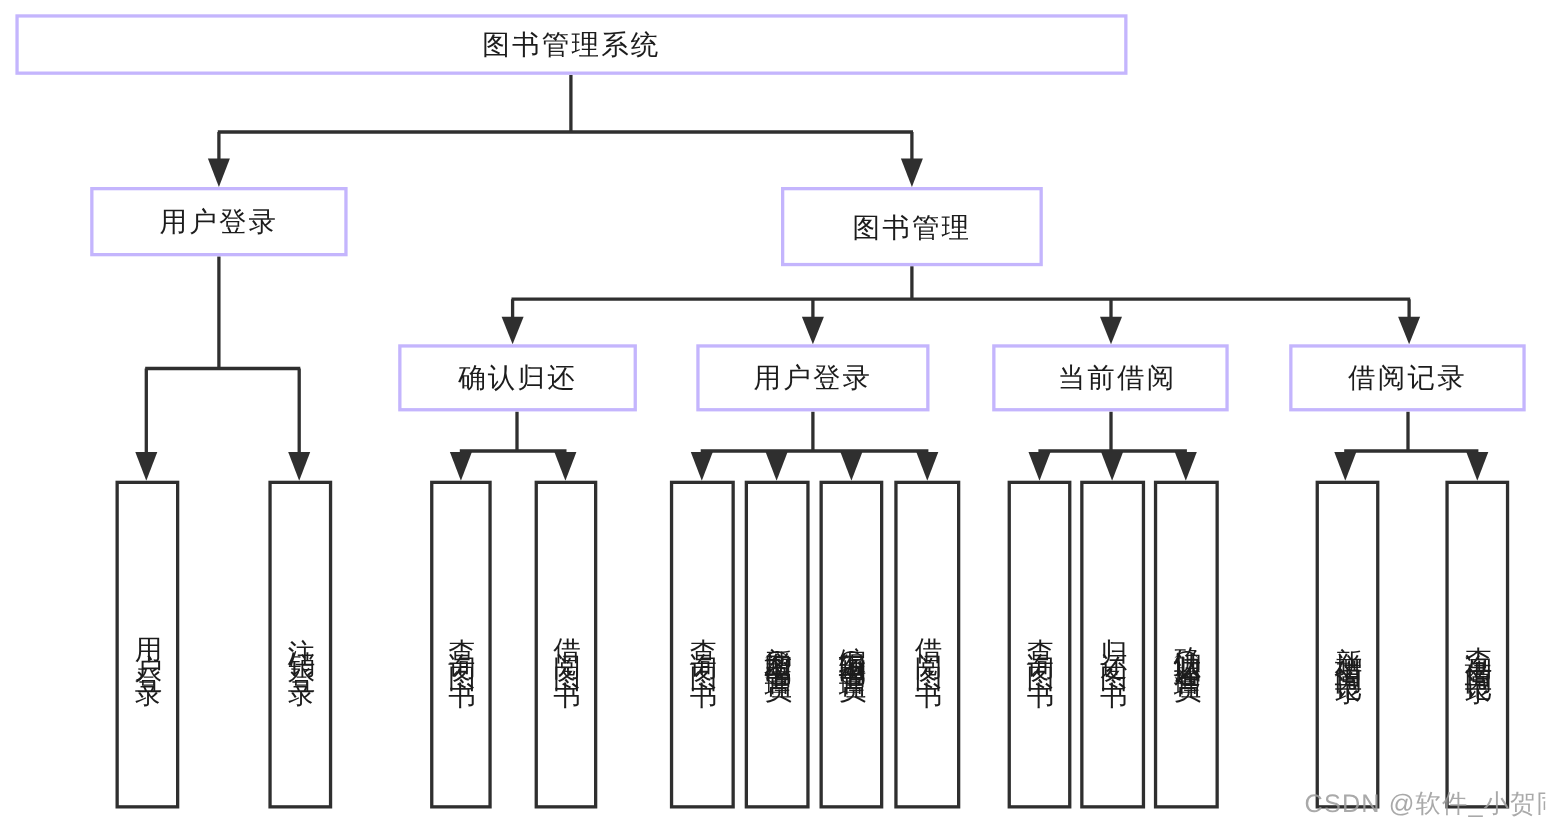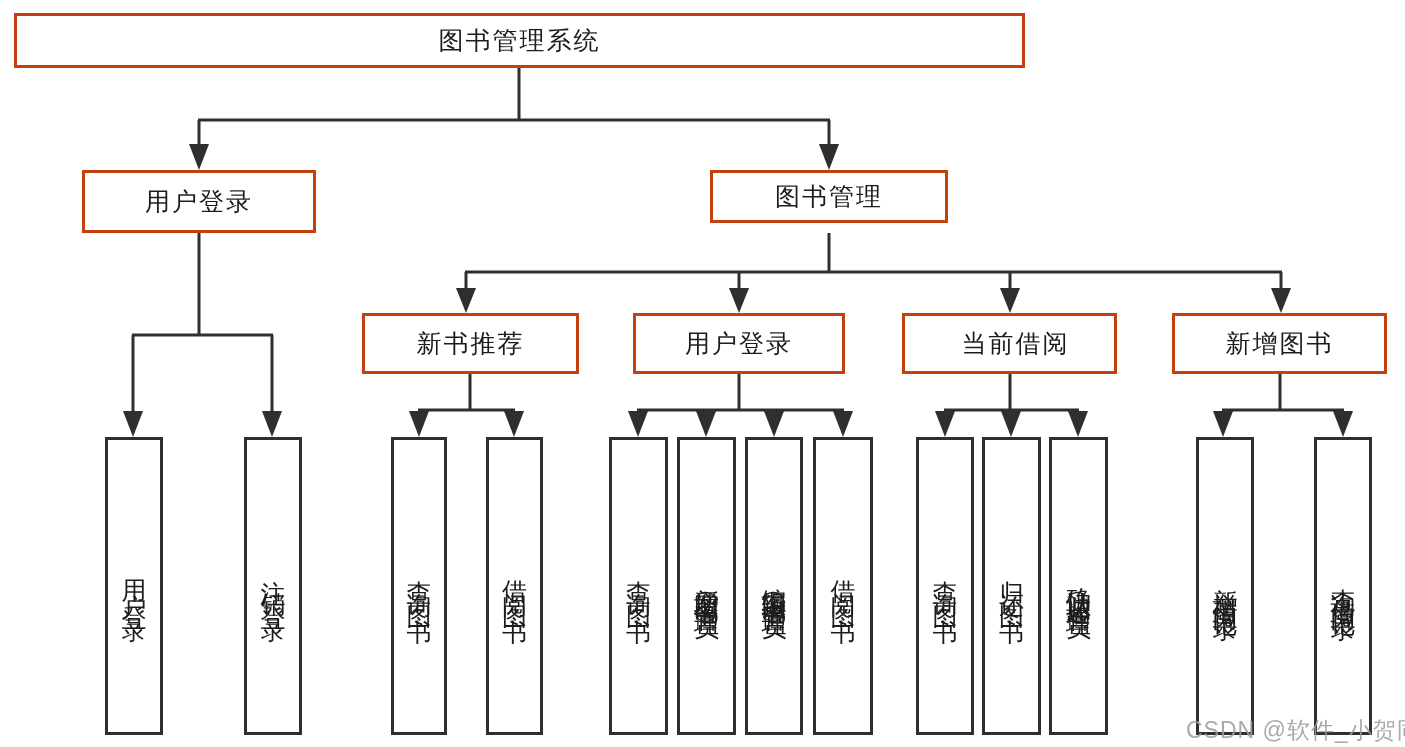--- a/index.html
+++ b/index.html
@@ -13,21 +13,21 @@
   }
   #connector-layer {
     position: absolute;
     left: 0; top: 0;
     width: 1405px; height: 747px;
     pointer-events: none;
   }
   .hbox {
     position: absolute;
     box-sizing: border-box;
-    border: 3px solid #c2410c;
+    border: 3px solid #c4b5fd;
     background: #ffffff;
     display: flex;
     align-items: center;
     justify-content: center;
     font-size: 25px;
     color: #1c1c1c;
     letter-spacing: 2px;
     white-space: nowrap;
     z-index: 2;
   }
@@ -105,26 +105,26 @@
     <polygon class="arrowhead" points="1068,411 1088,411 1078,437"></polygon>
 
     <path class="line" d="M1280 374 L1280 410 M1222 410 L1344 410"></path>
     <polygon class="arrowhead" points="1213,411 1233,411 1223,437"></polygon>
     <polygon class="arrowhead" points="1333,411 1353,411 1343,437"></polygon>
   </svg>
 
   <div class="hbox" style="left:14px; top:13px; width:1011px; height:55px;">图书管理系统</div>
 
   <div class="hbox" style="left:82px; top:170px; width:234px; height:63px;">用户登录</div>
-  <div class="hbox" style="left:710px; top:170px; width:238px; height:53px;">图书管理</div>
+  <div class="hbox" style="left:710px; top:170px; width:238px; height:72px;">图书管理</div>
 
-  <div class="hbox" style="left:362px; top:313px; width:217px; height:61px;">新书推荐</div>
+  <div class="hbox" style="left:362px; top:313px; width:217px; height:61px;">确认归还</div>
   <div class="hbox" style="left:633px; top:313px; width:212px; height:61px;">用户登录</div>
   <div class="hbox" style="left:902px; top:313px; width:215px; height:61px;padding-left:12px;">当前借阅</div>
-  <div class="hbox" style="left:1172px; top:313px; width:215px; height:61px;">新增图书</div>
+  <div class="hbox" style="left:1172px; top:313px; width:215px; height:61px;">借阅记录</div>
 
   <div class="vbox sp4" style="left:105px; width:58px;">
     <span class="vtext">用户登录</span>
   </div>
   <div class="vbox sp4" style="left:244px; width:58px;">
     <span class="vtext">注销登录</span>
   </div>
 
   <div class="vbox sp4" style="left:391px; width:56px;">
     <span class="vtext">查询图书</span>

